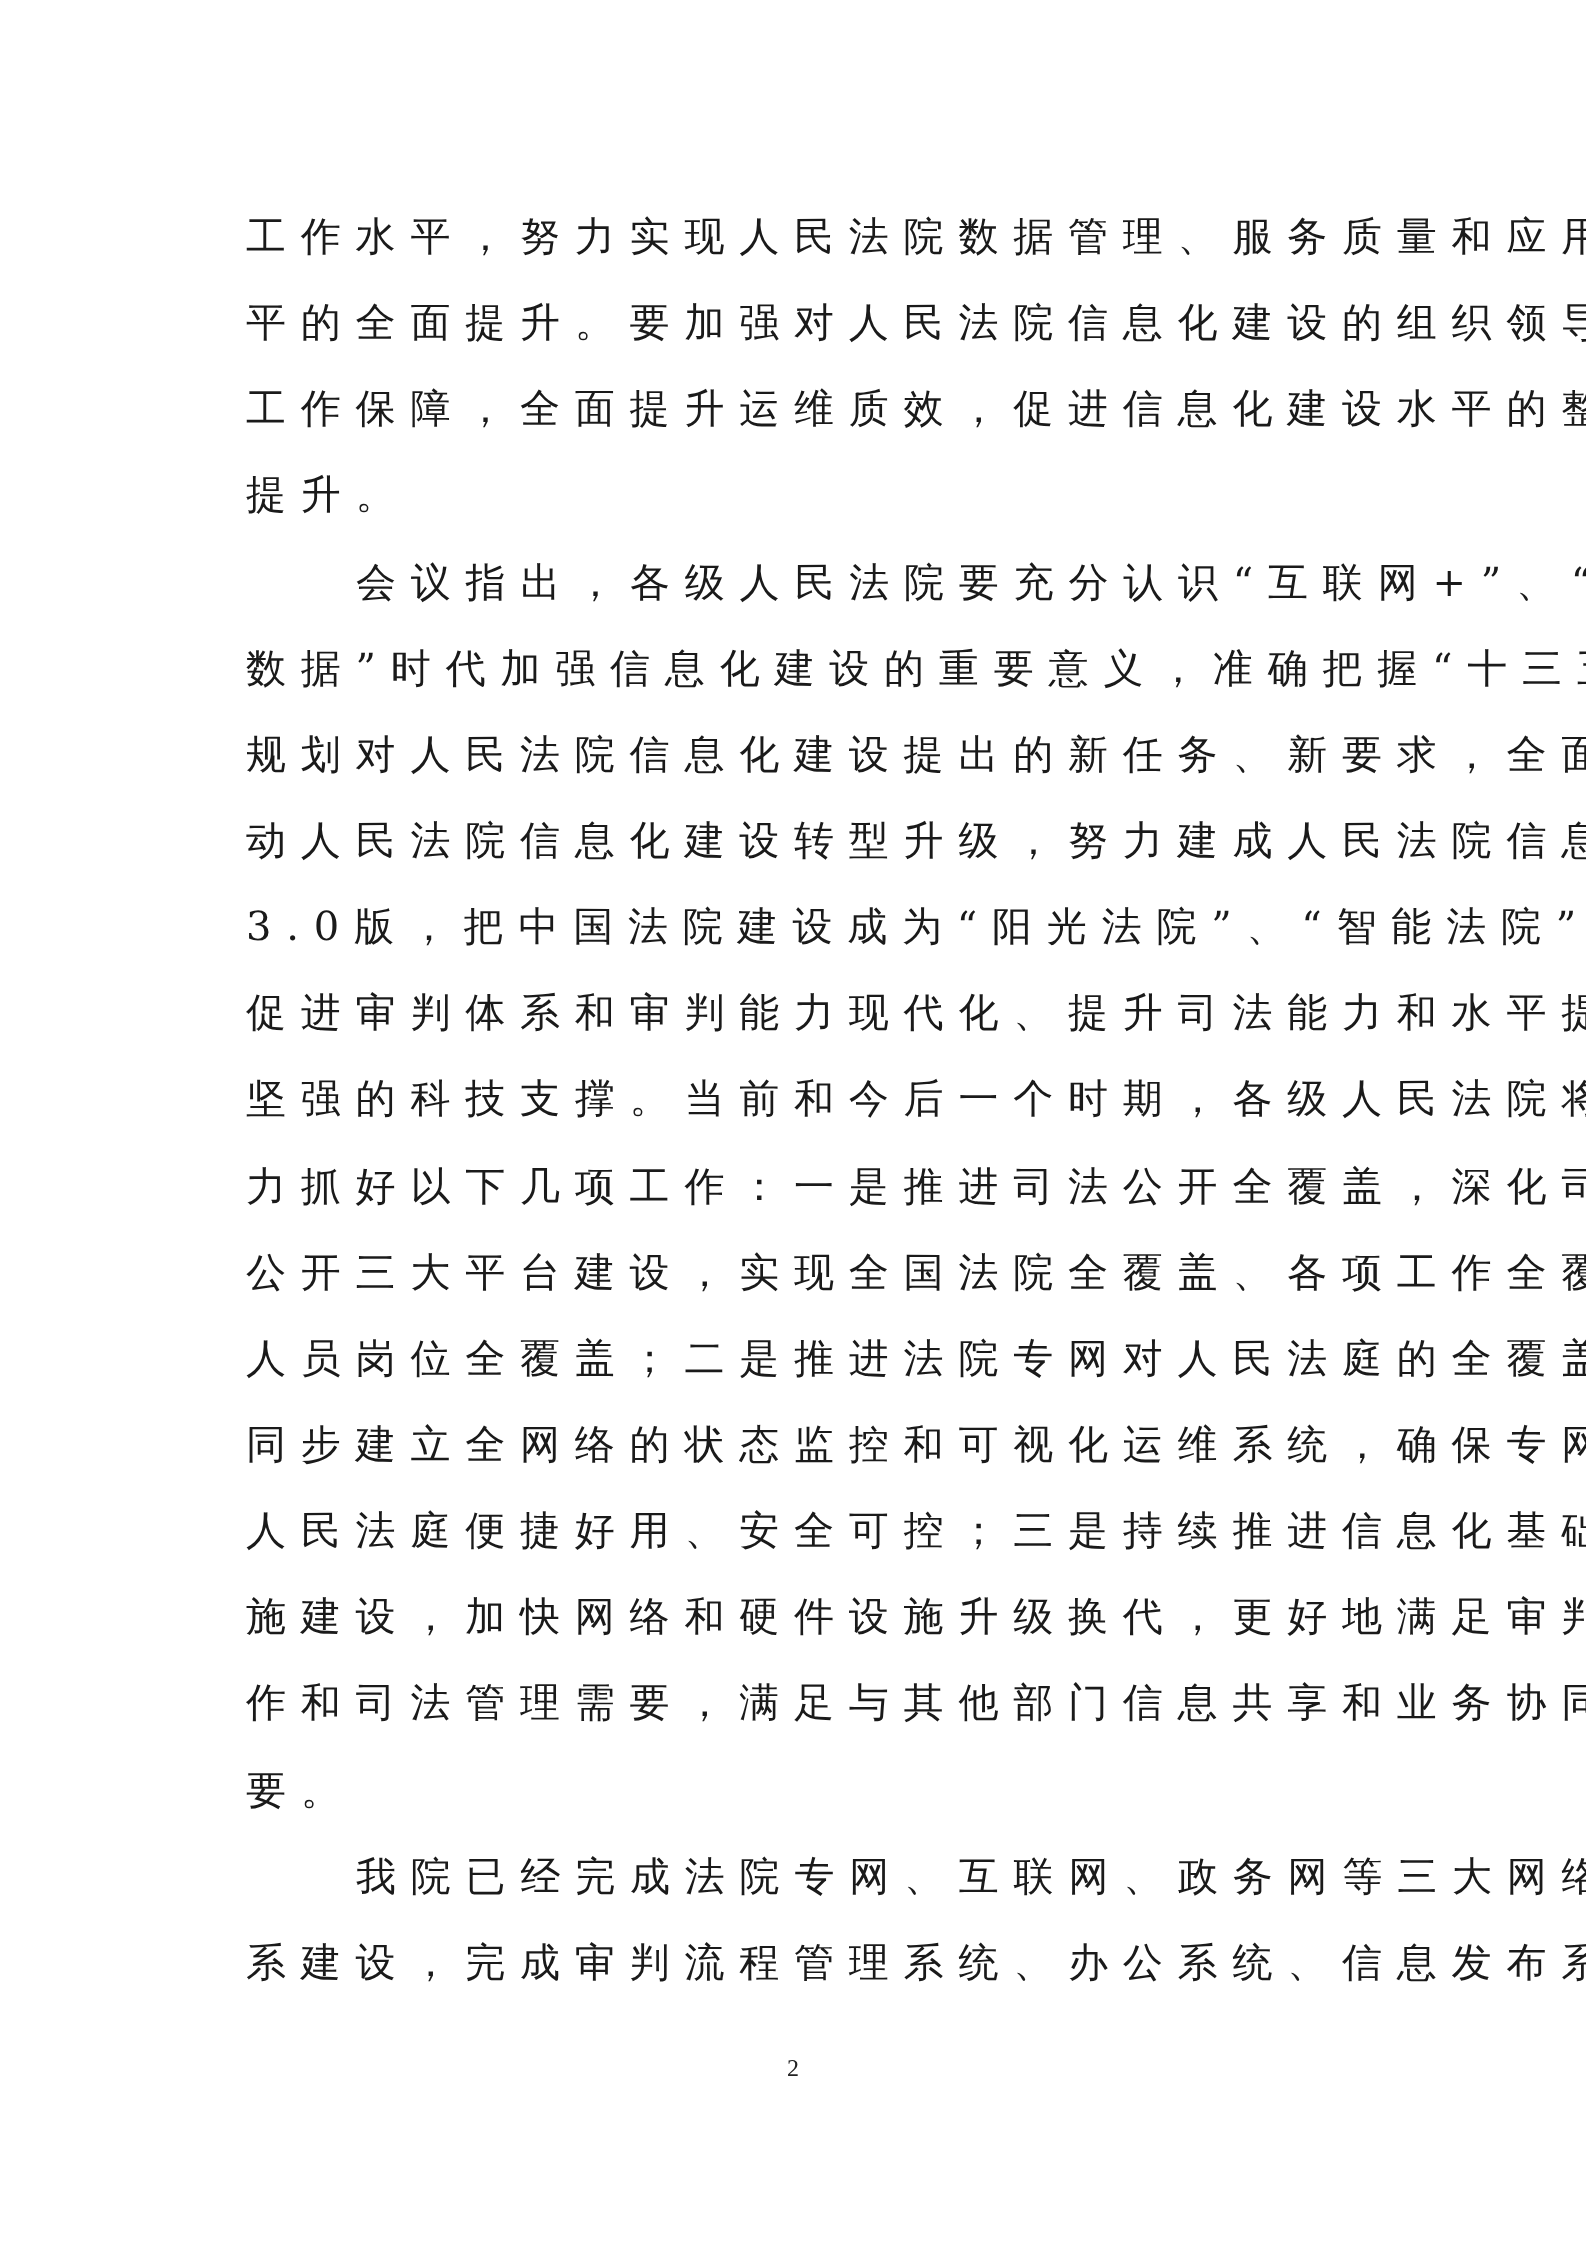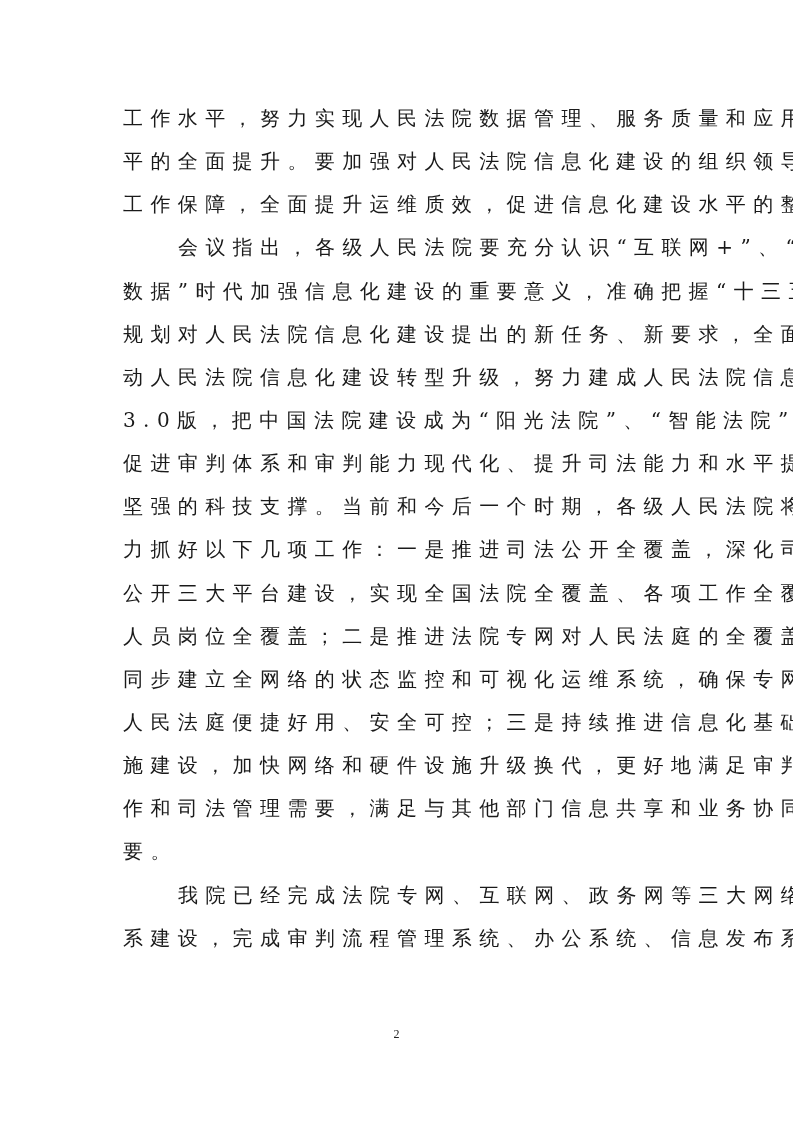--- a/index.html
+++ b/index.html
@@ -54,20 +54,21 @@
 </head>
 <body>
 
 <div class="page">
   <div class="body-text">
 
     <div>
       <span class="line">工作水平，努力实现人民法院数据管理、服务质量和应用水</span>
       <span class="line">平的全面提升。要加强对人民法院信息化建设的组织领导和</span>
       <span class="line">工作保障，全面提升运维质效，促进信息化建设水平的整体</span>
+      <span class="line">提升。</span>
     </div>
 
     <div>
       <span class="line indent">会议指出，各级人民法院要充分认识“互联网+”、“大</span>
       <span class="line">数据”时代加强信息化建设的重要意义，准确把握“十三五”</span>
       <span class="line">规划对人民法院信息化建设提出的新任务、新要求，全面推</span>
       <span class="line">动人民法院信息化建设转型升级，努力建成人民法院信息化</span>
       <span class="line">3.0版，把中国法院建设成为“阳光法院”、“智能法院”，为</span>
       <span class="line">促进审判体系和审判能力现代化、提升司法能力和水平提供</span>
       <span class="line">坚强的科技支撑。当前和今后一个时期，各级人民法院将着</span>

